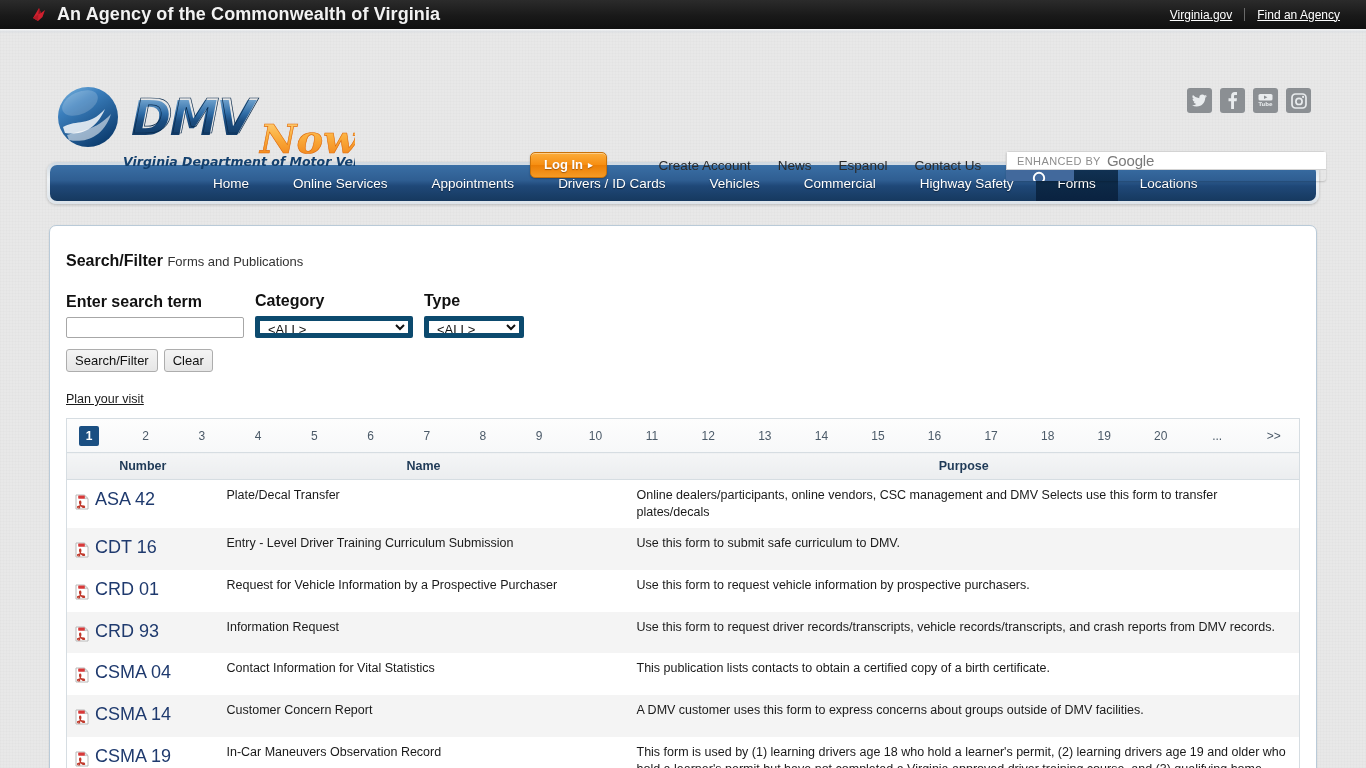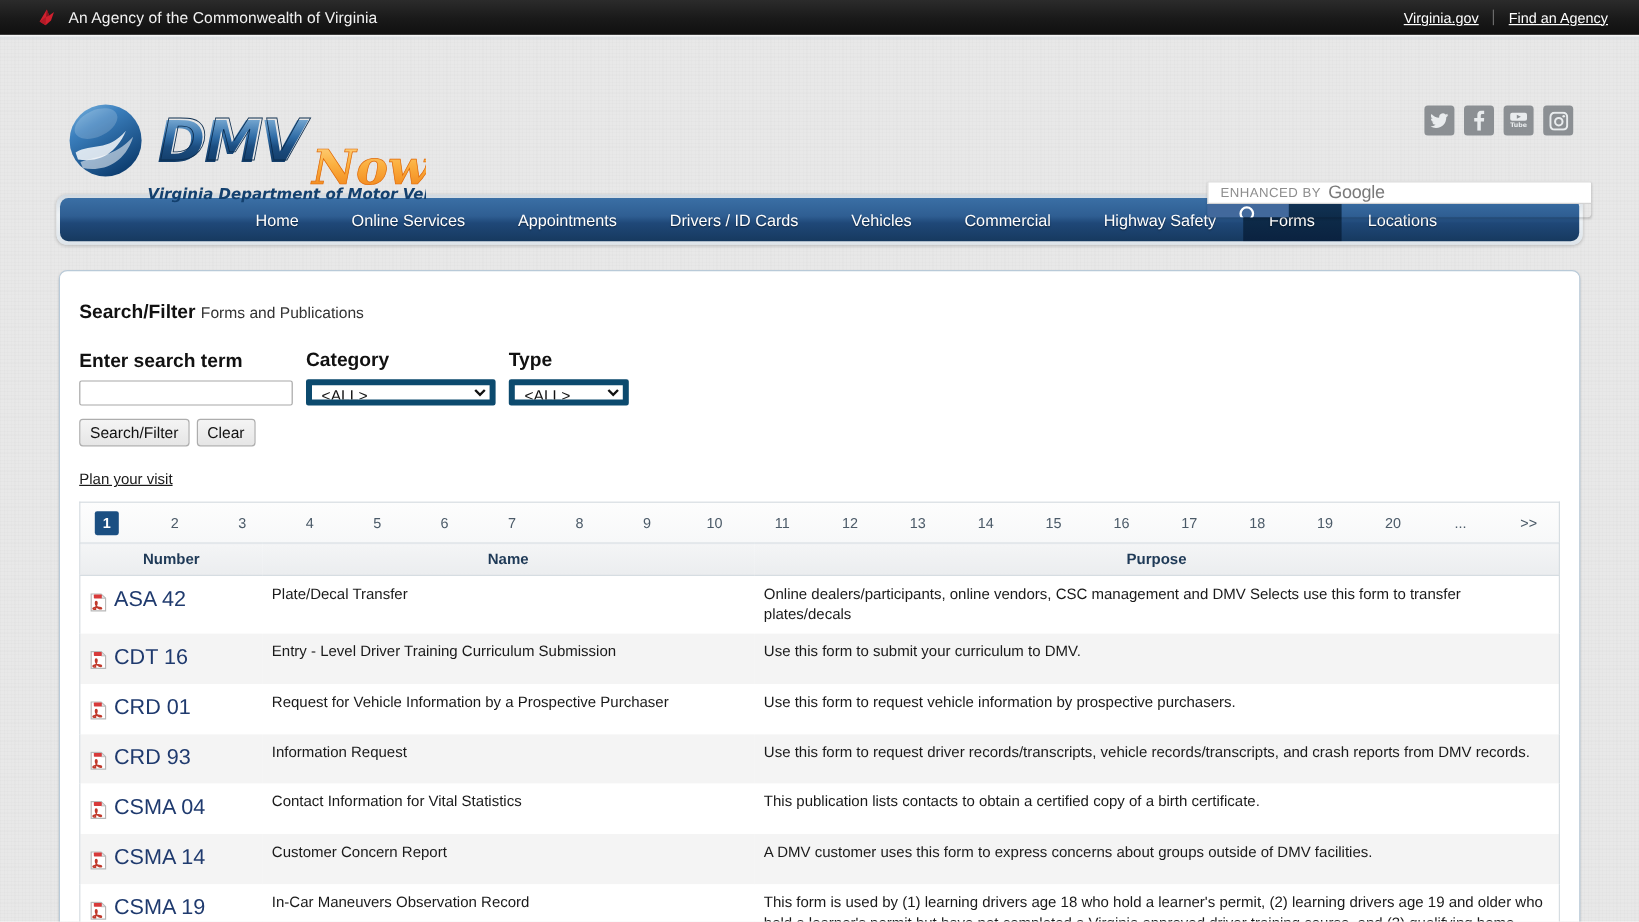--- a/index.html
+++ b/index.html
@@ -24,22 +24,22 @@
     height: 29px;
     background: linear-gradient(180deg, #2b2b2b 0%, #191919 55%, #101010 100%);
     display: flex;
     align-items: center;
     padding: 0 14px 0 30px;
     position: relative;
   }
   .gov-bar .flag-icon { width: 18px; height: 18px; margin-right: 9px; flex: 0 0 auto; }
   .gov-bar .gov-text {
     color: #f2f2f2;
-    font-size: 13px;
-    font-weight: normal;
+    font-size: 18px;
+    font-weight: bold;
     letter-spacing: .1px;
   }
   .gov-links { margin-left: auto; display: flex; align-items: center; gap: 0; }
   .gov-links a {
     color: #ffffff;
     font-size: 12px;
     text-decoration: underline;
     padding: 0 12px;
     text-align: right;
   }
@@ -389,20 +389,31 @@
     </a>
     <a href="#" class="sicon">
       <svg width="16" height="16" viewBox="0 0 16 16">
         <rect x="1" y="1" width="14" height="14" rx="3.4" fill="none" stroke="#e9ecee" stroke-width="1.7"></rect>
         <circle cx="8" cy="8.4" r="3.1" fill="none" stroke="#e9ecee" stroke-width="1.7"></circle>
         <circle cx="12.1" cy="3.9" r="1.1" fill="#e9ecee"></circle>
       </svg>
     </a>
   </div>
 
+  <div class="login-row">
+    <button class="login-btn">
+      <span>Log In</span><span class="arrow">▸</span>
+    </button>
+    <nav class="top-links">
+      <a href="#">Create Account</a>
+      <a href="#">News</a>
+      <a href="#">Espanol</a>
+      <a href="#">Contact Us</a>
+    </nav>
+  </div>
 
   <div class="google-search">
     <div class="gs-input">
       <span class="gs-placeholder">
         <span>ENHANCED BY</span><span class="g-word">Google</span>
       </span>
     </div>
     <button class="gs-btn">
       <span>
         <svg width="17" height="17" viewBox="0 0 17 17">
@@ -538,21 +549,21 @@
       <span class="pdf-ico">
         <svg width="14" height="16" viewBox="0 0 14 16">
           <path d="M1 1 h8.2 L13 4.6 V15 H1 Z" fill="#ffffff" stroke="#b8b8b8" stroke-width="1"></path>
           <path d="M9.2 1 L13 4.6 H9.2 Z" fill="#e3e3e3" stroke="#b8b8b8" stroke-width=".7"></path>
           <rect x="3.2" y="1.4" width="6.6" height="3.3" rx=".6" fill="#d83a3a"></rect>
           <path d="M5.2 13.6 c-1.6 .4 -2.6 .2 -2.7 -.4 c-.1 -.8 1.6 -1.1 3.1 -1.2 c1.6 -.1 3.9 .2 4 .9 c.1 .5 -.9 .7 -2 .2 c-1.4 -.6 -2.4 -2 -2.8 -3.4 c-.4 -1.4 -.2 -2.5 .4 -2.5 c.7 0 .8 1.2 .4 2.6 c-.3 1.2 -.9 2.5 -1.5 3.3" fill="none" stroke="#c0392b" stroke-width="1.25" stroke-linejoin="round"></path>
         </svg>
       </span><a href="#">CDT 16</a>
     </td>
     <td class="name">Entry - Level Driver Training Curriculum Submission</td>
-    <td class="purpose">Use this form to submit your curriculum to DMV.</td>
+    <td class="purpose">Use this form to submit safe curriculum to DMV.</td>
   </tr>
 
   <tr>
     <td class="num">
       <span class="pdf-ico">
         <svg width="14" height="16" viewBox="0 0 14 16">
           <path d="M1 1 h8.2 L13 4.6 V15 H1 Z" fill="#ffffff" stroke="#b8b8b8" stroke-width="1"></path>
           <path d="M9.2 1 L13 4.6 H9.2 Z" fill="#e3e3e3" stroke="#b8b8b8" stroke-width=".7"></path>
           <rect x="3.2" y="1.4" width="6.6" height="3.3" rx=".6" fill="#d83a3a"></rect>
           <path d="M5.2 13.6 c-1.6 .4 -2.6 .2 -2.7 -.4 c-.1 -.8 1.6 -1.1 3.1 -1.2 c1.6 -.1 3.9 .2 4 .9 c.1 .5 -.9 .7 -2 .2 c-1.4 -.6 -2.4 -2 -2.8 -3.4 c-.4 -1.4 -.2 -2.5 .4 -2.5 c.7 0 .8 1.2 .4 2.6 c-.3 1.2 -.9 2.5 -1.5 3.3" fill="none" stroke="#c0392b" stroke-width="1.25" stroke-linejoin="round"></path>

